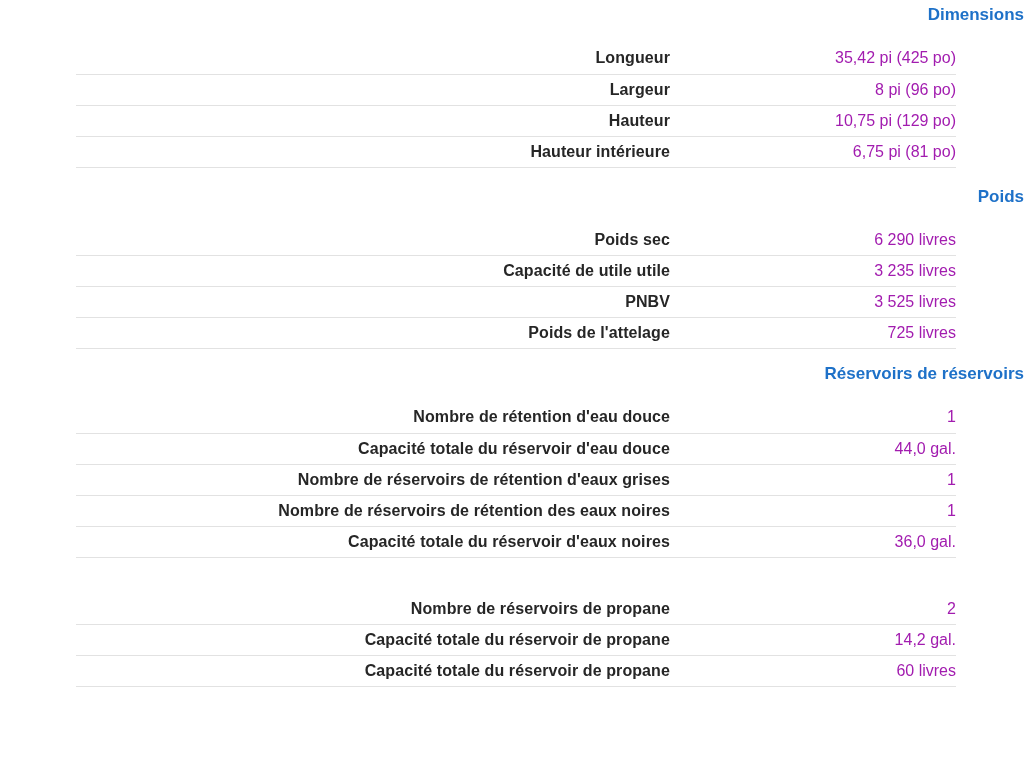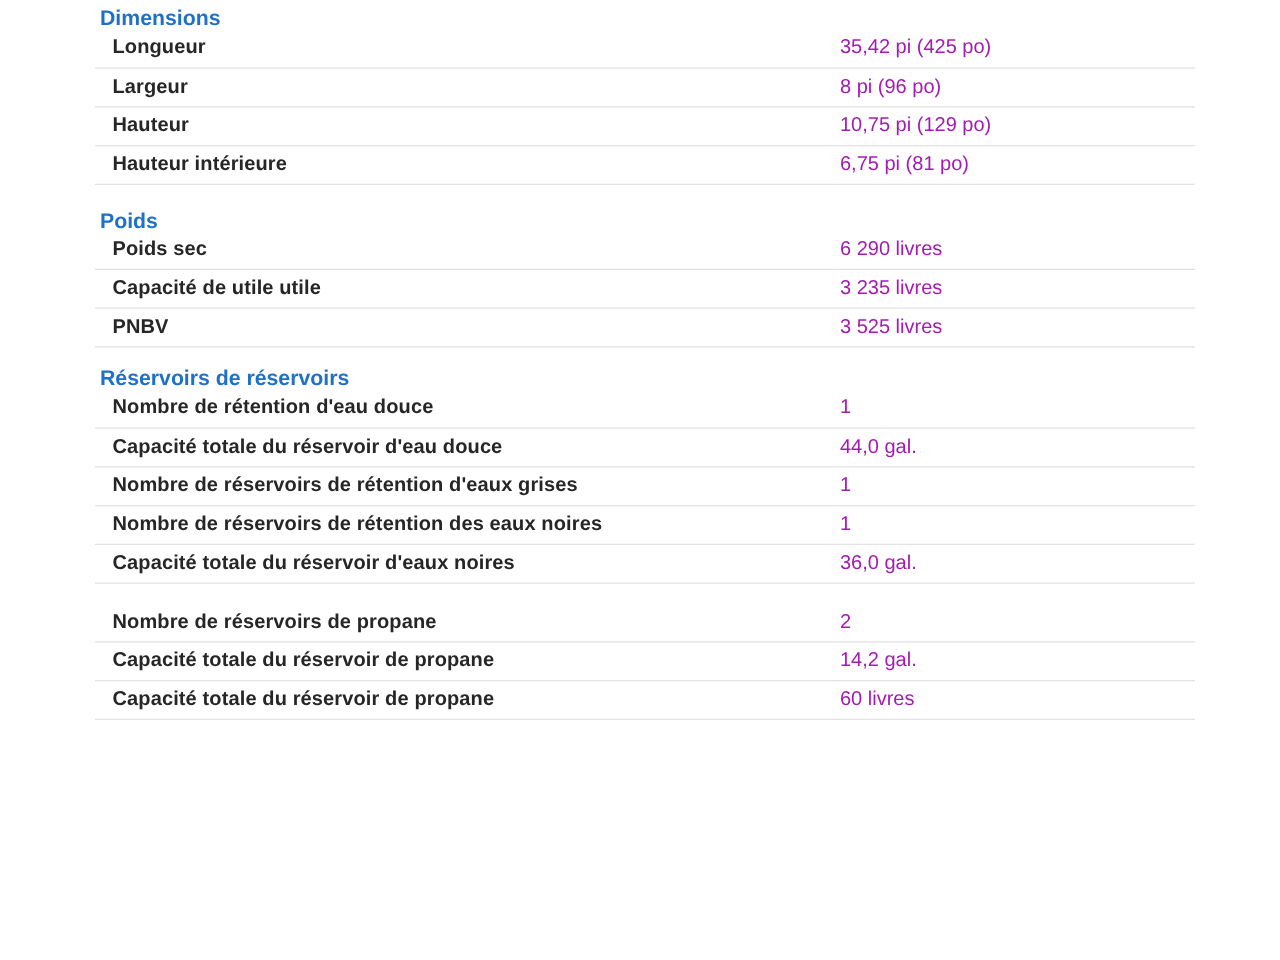--- a/index.html
+++ b/index.html
@@ -13,40 +13,41 @@
     font-family: "Liberation Sans", sans-serif;
     color: #1a1a1a;
     overflow: hidden;
   }
   .page {
     width: 1024px;
     height: 768px;
     position: relative;
     box-sizing: border-box;
     padding: 0;
+    text-align: right;
   }
   .spec-section {
     margin: 0;
   }
   .section-title {
     color: #1e71c8;
     font-size: 17px;
     font-weight: bold;
     padding-left: 80px;
     margin: 0;
     line-height: 1.0;
   }
   .section-title.first {
     padding-top: 6px;
   }
   .spec-table {
     width: 880px;
     margin-left: 76px;
     border-collapse: collapse;
-    margin-top: 0;
+    margin-top: 20px;
   }
   .spec-table tr {
     height: 31px;
   }
   .spec-table td {
     border-bottom: 1px solid #e2e2e2;
     padding: 0 0 0 0;
     vertical-align: middle;
     font-size: 16px;
   }
@@ -112,20 +113,24 @@
         <td class="value">6 290 livres</td>
       </tr>
       <tr>
         <td class="label">Capacité de utile utile</td>
         <td class="value">3 235 livres</td>
       </tr>
       <tr>
         <td class="label">PNBV</td>
         <td class="value">3 525 livres</td>
       </tr>
+      <tr>
+        <td class="label">Poids de l'attelage</td>
+        <td class="value">725 livres</td>
+      </tr>
     </tbody>
       </table>
   </div>
 
   <div class="gap-small"></div>
 
   <div class="spec-section">
     <div class="section-title">Réservoirs de réservoirs</div>
     <table class="spec-table">
       <tbody>

